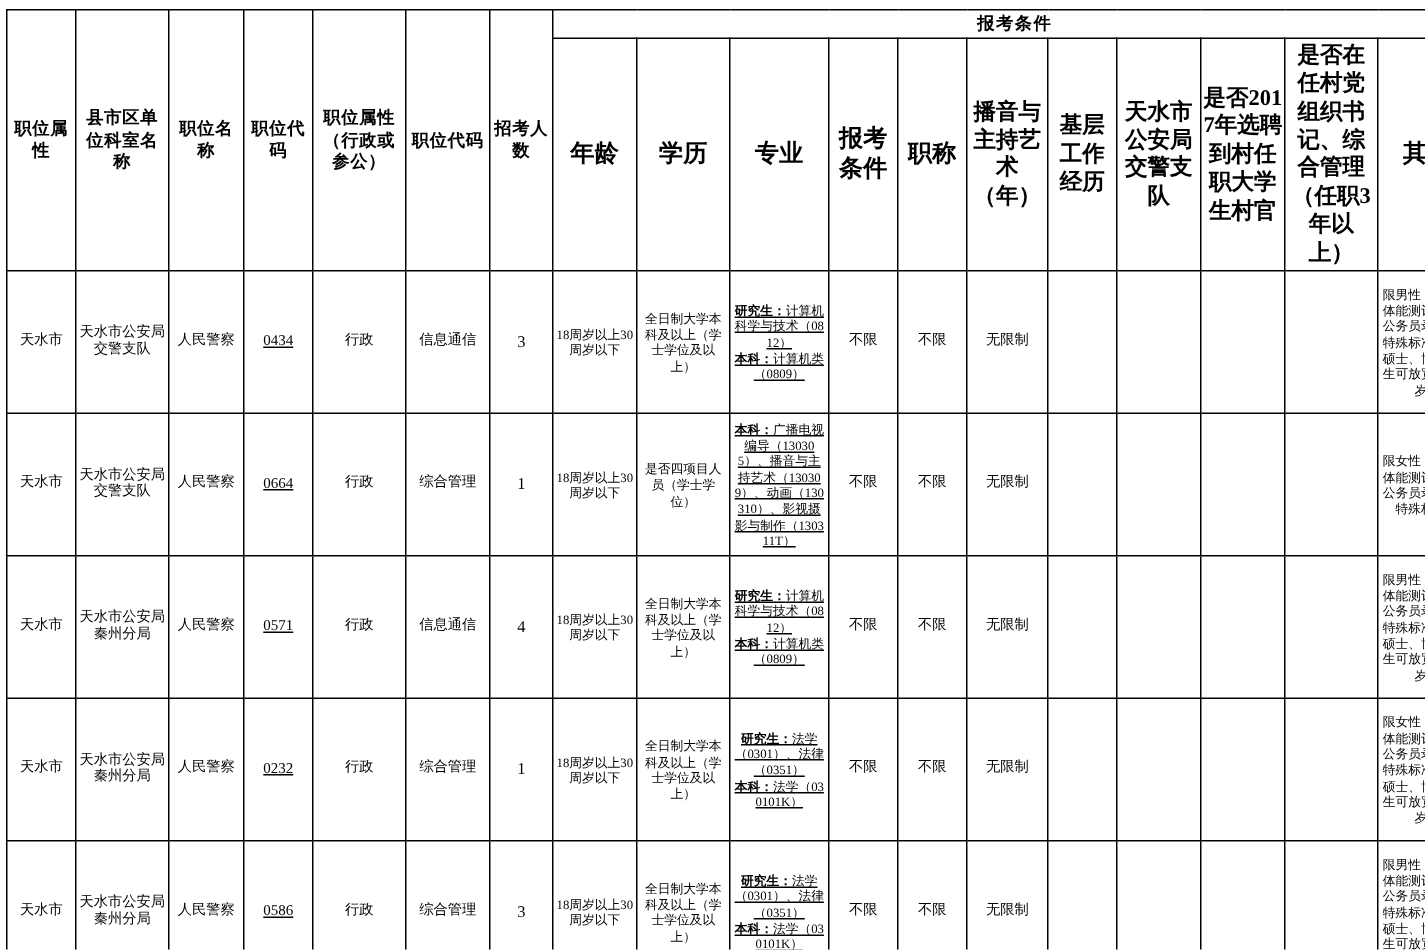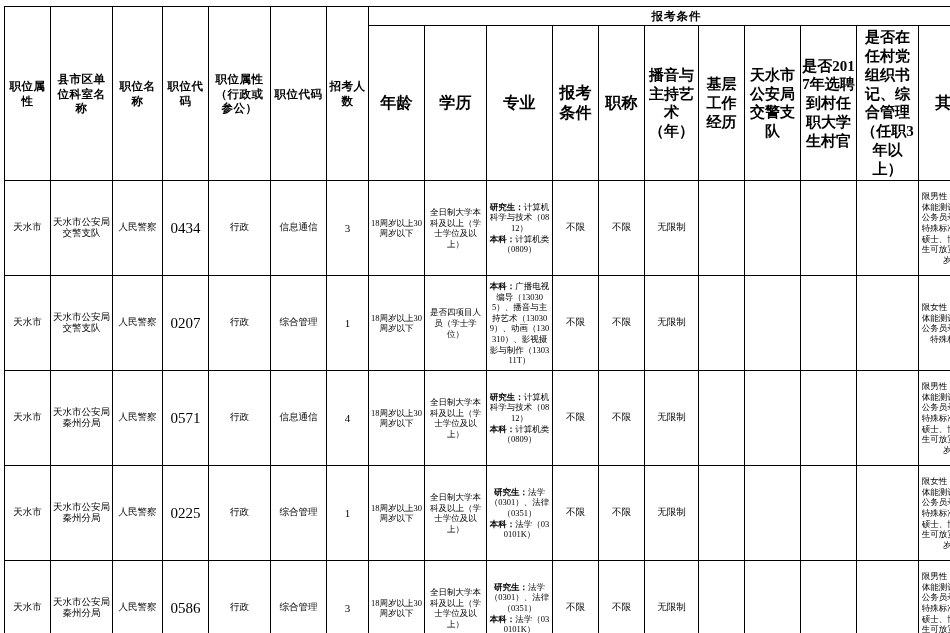--- a/index.html
+++ b/index.html
@@ -60,26 +60,28 @@
     font-size: 9.5px;
   }
   td.cell-tiny {
     font-size: 8.5px;
     line-height: 1.25;
   }
   td.cell-major {
     font-size: 8.5px;
     line-height: 1.3;
     text-align: center;
+    text-decoration: underline;
   }
   td.cell-num {
     font-size: 11px;
   }
   td.cell-code {
-    font-size: 15px;
+    font-size: 10px;
+    text-decoration: underline;
   }
   .b {
     font-weight: bold;
   }
   .major-line {
     display: block;
   }
   col.c-city { width: 46px; }
   col.c-unit { width: 62px; }
   col.c-job { width: 50px; }
@@ -171,21 +173,21 @@
           <td class="cell"></td>
           <td class="cell"></td>
           <td class="cell"></td>
           <td class="cell"></td>
           <td class="cell-tiny">限男性；需进行体能测评、执行公务员录用体检特殊标准；应届硕士、博士研究生可放宽至35周岁。</td>
         </tr>
         <tr style="height: 95px;">
           <td class="cell">天水市</td>
           <td class="cell">天水市公安局交警支队</td>
           <td class="cell">人民警察</td>
-          <td class="cell-code">0207</td>
+          <td class="cell-code">0664</td>
           <td class="cell">行政</td>
           <td class="cell">综合管理</td>
           <td class="cell-num">1</td>
           <td class="cell-tiny">18周岁以上30周岁以下</td>
           <td class="cell-tiny">是否四项目人员（学士学位）</td>
           <td class="cell-major">
             <span class="major-line"><span class="b">本科：</span>广播电视编导（130305）、播音与主持艺术（130309）、动画（130310）、影视摄影与制作（130311T）</span>
           </td>
           <td class="cell">不限</td>
           <td class="cell">不限</td>
@@ -216,21 +218,21 @@
           <td class="cell"></td>
           <td class="cell"></td>
           <td class="cell"></td>
           <td class="cell"></td>
           <td class="cell-tiny">限男性；需进行体能测评、执行公务员录用体检特殊标准；应届硕士、博士研究生可放宽至35周岁。</td>
         </tr>
         <tr style="height: 95px;">
           <td class="cell">天水市</td>
           <td class="cell">天水市公安局秦州分局</td>
           <td class="cell">人民警察</td>
-          <td class="cell-code">0225</td>
+          <td class="cell-code">0232</td>
           <td class="cell">行政</td>
           <td class="cell">综合管理</td>
           <td class="cell-num">1</td>
           <td class="cell-tiny">18周岁以上30周岁以下</td>
           <td class="cell-tiny">全日制大学本科及以上（学士学位及以上）</td>
           <td class="cell-major">
             <span class="major-line"><span class="b">研究生：</span>法学（0301）、法律（0351）</span>
             <span class="major-line"><span class="b">本科：</span>法学（030101K）</span>
           </td>
           <td class="cell">不限</td>

